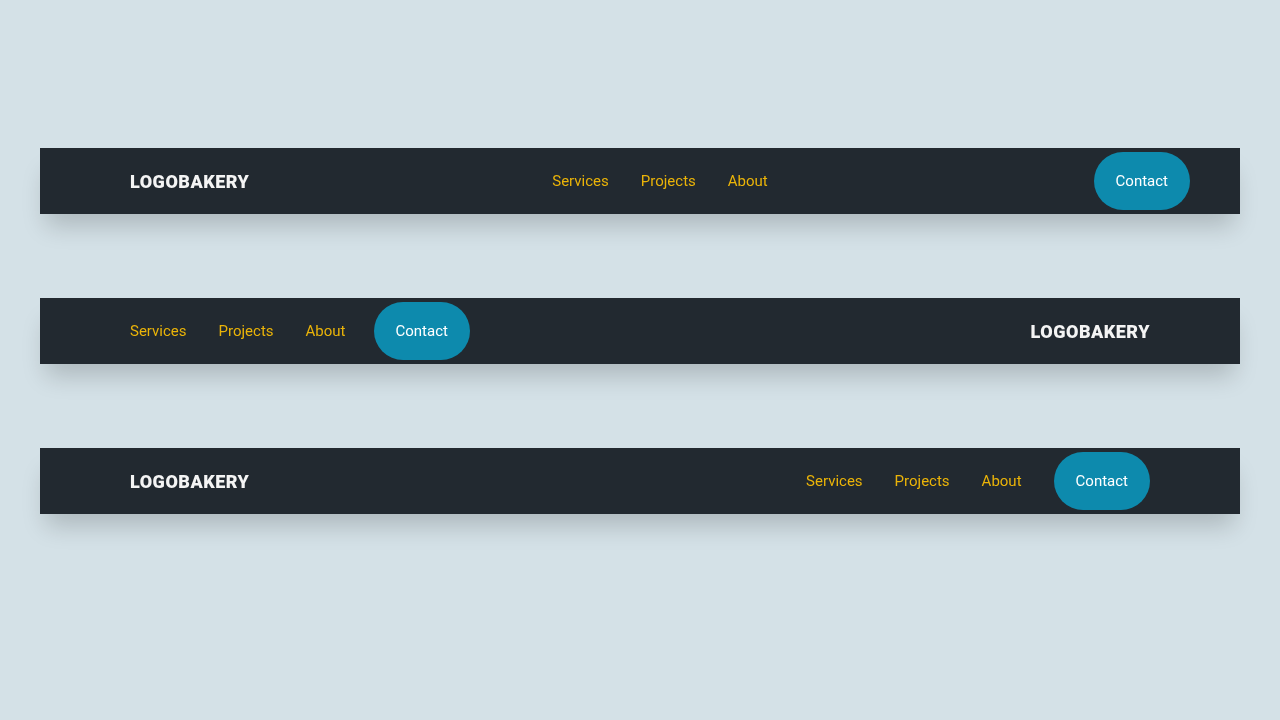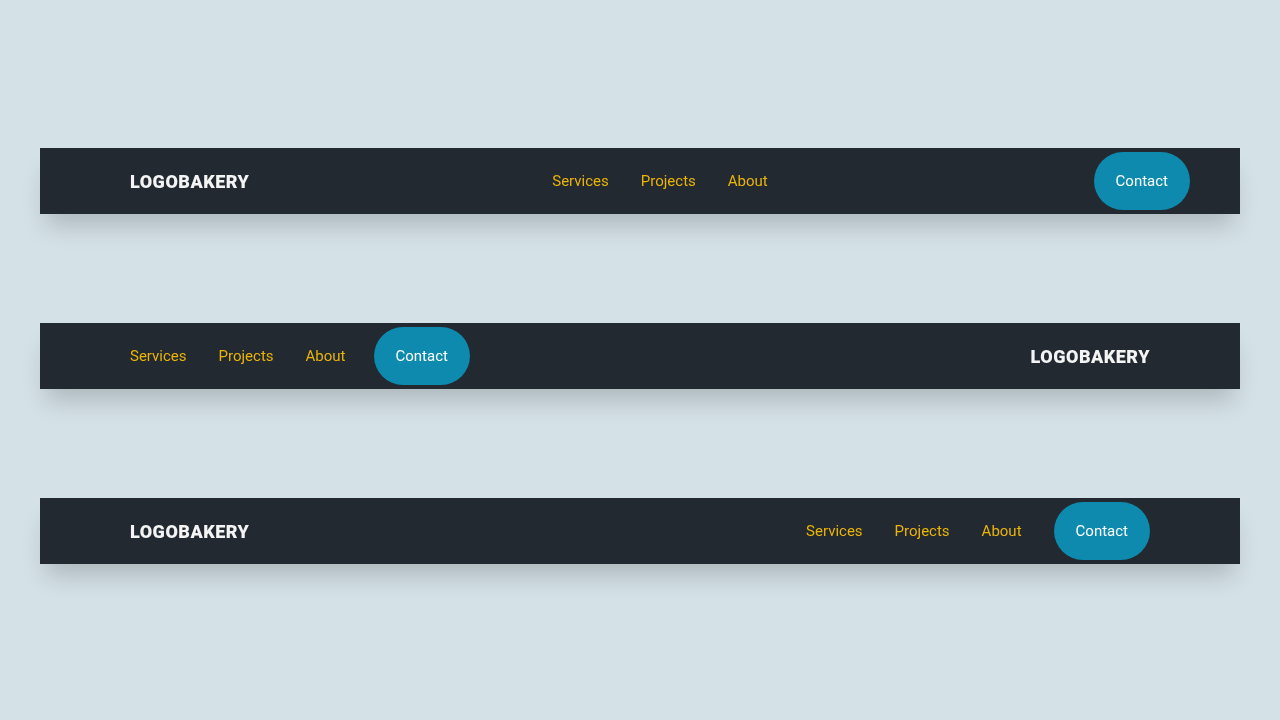--- a/index.html
+++ b/index.html
@@ -6,21 +6,21 @@
   html, body { width: 1280px; height: 720px; }
   body {
     background: #d4e1e7;
     font-family: -apple-system, BlinkMacSystemFont, "Segoe UI", Roboto, "Helvetica Neue", Arial, sans-serif;
     padding: 0;
   }
   .wrap {
     padding: 148px 40px 0 40px;
     display: flex;
     flex-direction: column;
-    gap: 109px;
+    gap: 84px;
   }
   .navbar {
     background: #222930;
     width: 100%;
     height: 66px;
     display: flex;
     align-items: center;
     padding: 0 50px 0 90px;
     box-shadow: 0 18px 24px -6px rgba(0,0,0,0.18);
     color: #ffffff;

